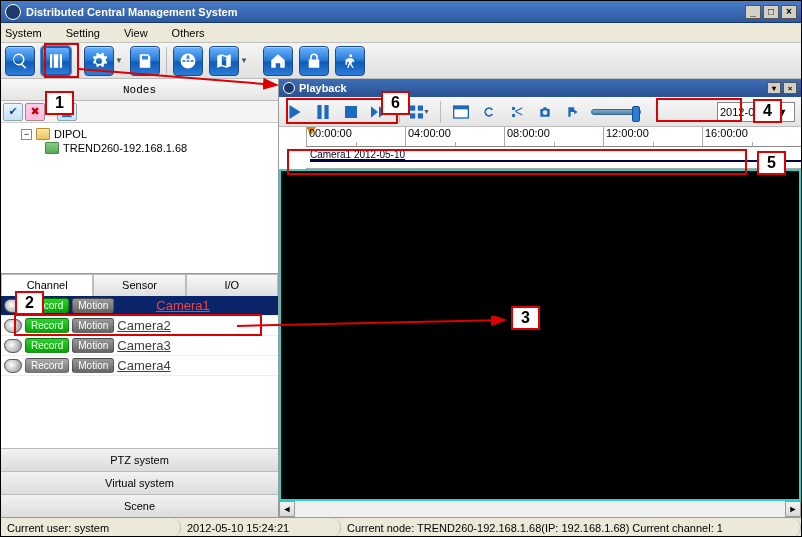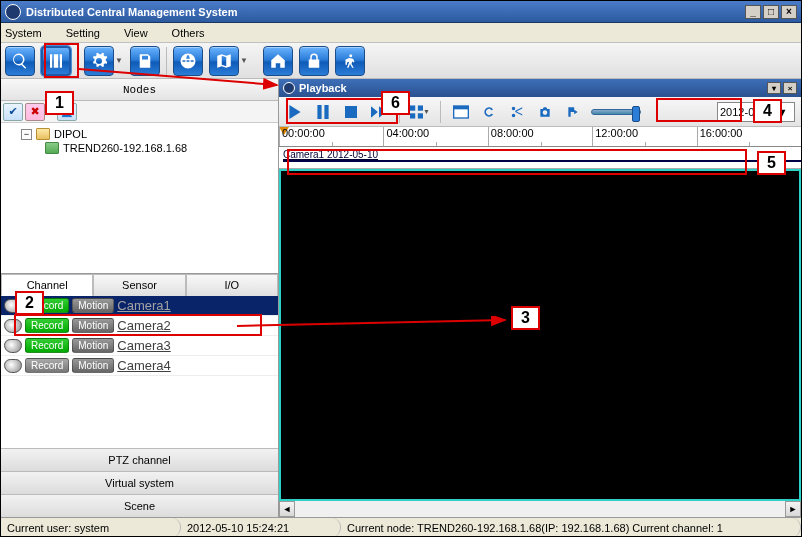--- a/index.html
+++ b/index.html
@@ -48,21 +48,21 @@
 
 
 .tabs { display: flex; border-top: 1px solid #999; background: #e8e8e8; }
 .tab { flex: 1; text-align: center; padding: 4px 2px; border: 1px solid #bbb; border-bottom: none; background: linear-gradient(#f8f8f8,#e0e0e0); cursor: pointer; }
 .tab.active { background: #fff; border-bottom: 1px solid #fff; }
 
 
 .channels { background: #fff; }
 .chrow { display: flex; align-items: center; gap: 3px; padding: 2px 3px; border-bottom: 1px solid #eee; }
 .chrow.sel { background: #0a246a; color: #fff; }
-.chrow.sel .chname { color: #a3a3a3; text-decoration: underline; }
+.chrow.sel .chname { color: #ef4444; text-decoration: underline; margin-left: 39px; }
 .camicon { width: 18px; height: 14px; background: radial-gradient(circle at 40% 40%, #fff, #888); border: 1px solid #555; border-radius: 8px 8px 10px 10px; }
 .badge { padding: 1px 5px; border-radius: 3px; color: #fff; font-size: 10px; border: 1px solid rgba(0,0,0,.3); }
 .badge.rec { background: linear-gradient(#3c3,#0a0); }
 .badge.rec.off { background: linear-gradient(#aaa,#777); }
 .badge.mot { background: linear-gradient(#999,#666); }
 .chname { color: #404040; text-decoration: underline; font-size: 13px; flex: 1; cursor: pointer; }
 
 .spacer { flex: 1; }
 
 
@@ -77,21 +77,21 @@
 
 .pbtoolbar { height: 30px; background: linear-gradient(#f7f7f7,#e4e4e4); display: flex; align-items: center; padding: 0 6px; gap: 8px; border-bottom: 1px solid #bbb; }
 .pbtn { width: 20px; height: 20px; display: flex; align-items: center; justify-content: center; color: #0a4d9c; cursor: pointer; font-size: 12px; }
 .pbtn svg { fill: #1a6ac0; }
 .datebox { width: 78px; height: 20px; border: 1px solid #888; background: #fff; display: flex; align-items: center; padding: 0 2px; font-size: 11px; }
 .datebox .dd { width: 12px; text-align: center; cursor: pointer; }
 .pbslider { width: 50px; height: 6px; background: linear-gradient(#8ac, #48a); border: 1px solid #369; border-radius: 3px; position: relative; }
 .pbslider::after { content: ''; position: absolute; right: 0; top: -4px; width: 6px; height: 14px; background: #2b7dd8; border: 1px solid #1a4d8a; border-radius: 2px; }
 
 
-.timeline { height: 42px; background: #fff; position: relative; border-bottom: 1px solid #aaa; }
+.timeline { height: 42px; background: #fff; position: relative; border-bottom: 1px solid #aaa; margin-left: 27px; }
 .timeline .ruler { height: 20px; border-bottom: 1px solid #888; display: flex; font-size: 10px; position: relative; }
 .timeline .tick { flex: 1; border-left: 1px solid #aaa; padding-left: 2px; position: relative; }
 .timeline .tick::after { content: ''; position: absolute; left: 50%; bottom: 0; width: 1px; height: 4px; background: #aaa; }
 .timeline .track { height: 18px; background: #fff; padding: 2px 4px; color: #003; font-size: 10px; text-decoration: underline; }
 .timeline .trackbar { position: absolute; left: 4px; right: 0; top: 33px; height: 2px; background: #004; }
 .timeline .cursortri { position: absolute; left: 0; top: 0; width: 0; height: 0; border-left: 5px solid transparent; border-right: 5px solid transparent; border-top: 8px solid #d80; }
 
 
 .video { flex: 1; background: #000; border: 2px solid #2fd0c8; }
 
@@ -231,21 +231,21 @@
       </div>
       <div class="chrow">
         <span class="camicon"></span>
         <span class="badge rec off">Record</span>
         <span class="badge mot">Motion</span>
         <span class="chname">Camera4</span>
       </div>
     </div>
 
     <div class="spacer"></div>
-    <div class="botbtn">PTZ channel</div>
+    <div class="botbtn">PTZ system</div>
     <div class="botbtn">Virtual system</div>
     <div class="botbtn">Scene</div>
   </div>
 
   <div class="rightpane">
     <div class="pbheader">
       <div class="icon"></div>
       <span>Playback</span>
       <div class="mini">
         <span>▾</span>

